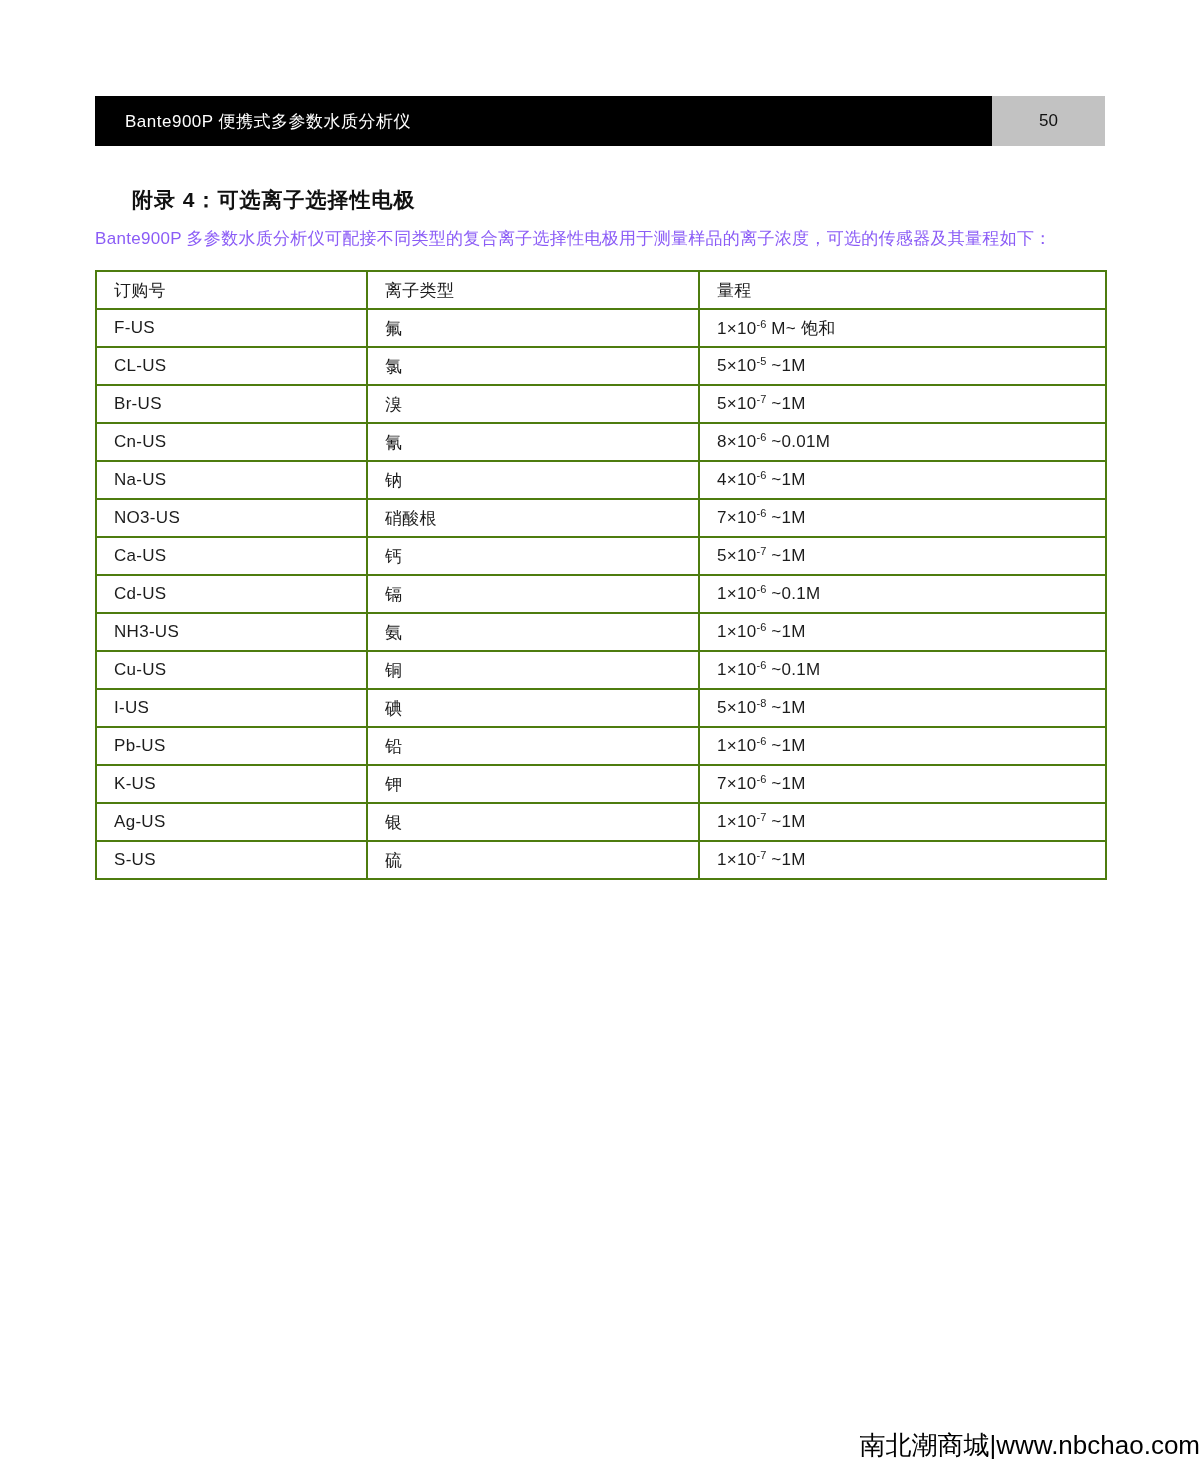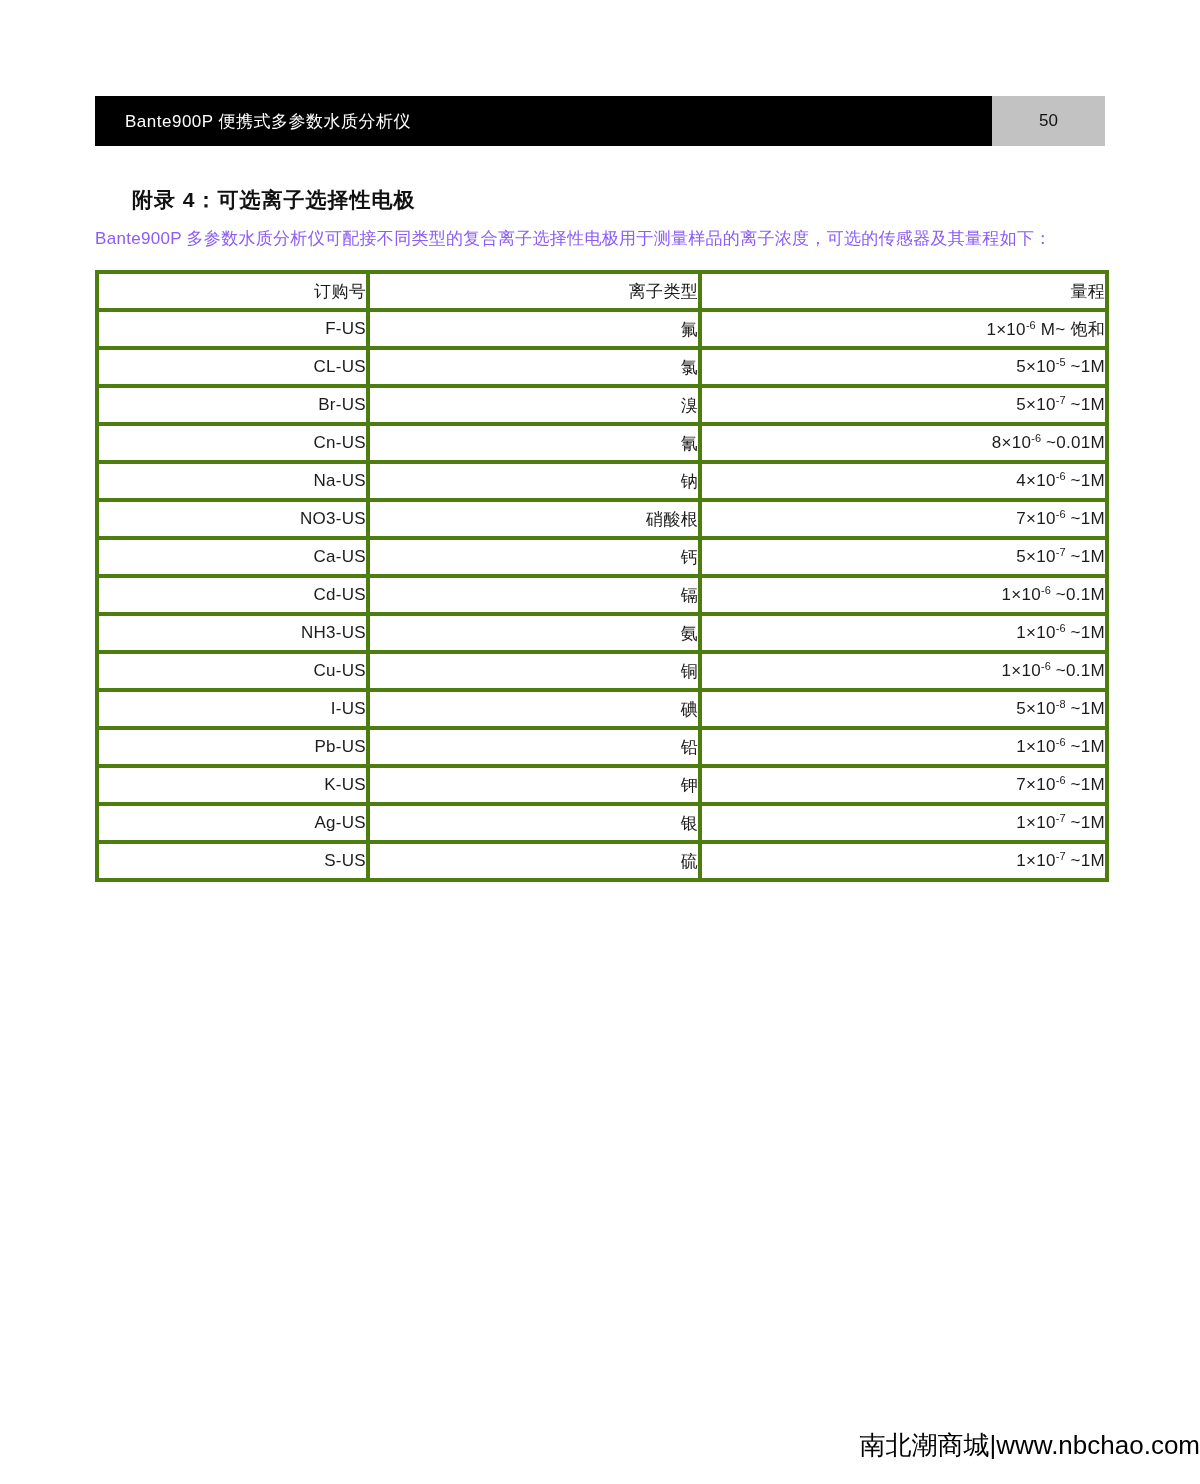--- a/index.html
+++ b/index.html
@@ -69,24 +69,24 @@
     position: absolute;
     left: 95px;
     top: 270px;
     width: 1010px;
     border-collapse: collapse;
     table-layout: fixed;
     font-size: 17px;
     color: #1c1c1c;
   }
   table.electrode-table td, table.electrode-table th {
-    border: 4px solid #4d7c0f;
+    border: 2px solid #4d7c0f;
     height: 38px;
     padding: 0 0 0 17px;
-    text-align: right;
+    text-align: left;
     vertical-align: middle;
     font-weight: normal;
     letter-spacing: 0.3px;
     overflow: hidden;
     white-space: nowrap;
   }
   .col-order { width: 271px; }
   .col-ion   { width: 332px; }
   .col-range { width: 407px; }
   .sup {

